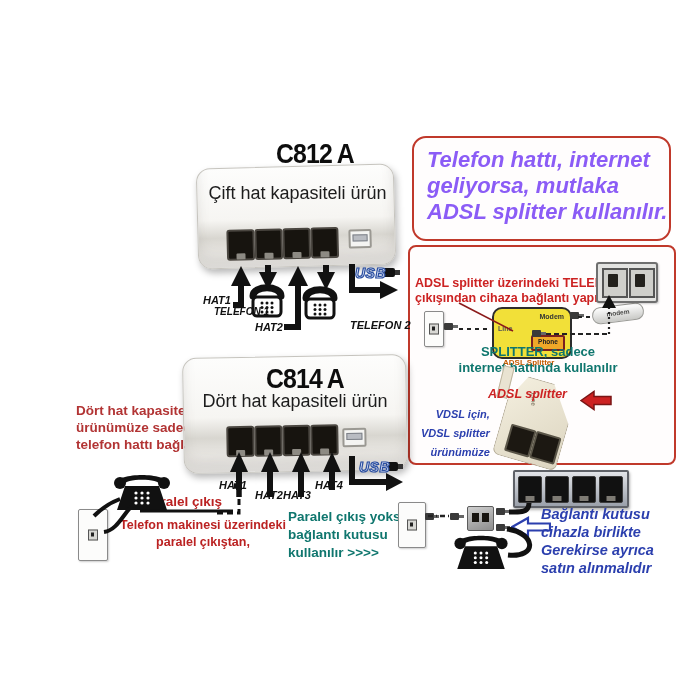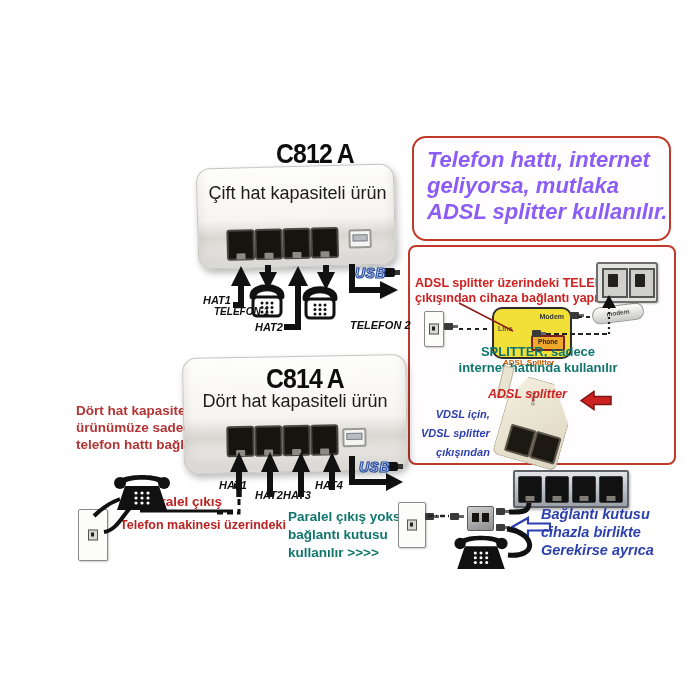--- a/index.html
+++ b/index.html
@@ -166,21 +166,21 @@
     <div class="sp-port" style="left:36px;"></div>
   </div>
 </div>
 <div class="abs" style="left:488px;top:387px;font-weight:700;font-style:italic;font-size:12.5px;color:#cc2222;z-index:7;">ADSL splitter</div>
 <svg class="abs" style="left:580px;top:390px;z-index:7;" width="32" height="21" viewBox="0 0 32 21">
   <polygon points="1,10.5 14,1.5 14,6.5 31,6.5 31,14.5 14,14.5 14,19.5" fill="#cc2222" stroke="#7a1515" stroke-width="1.5"></polygon>
 </svg>
 <div class="abs blue-note" style="left:421px;top:405px;font-size:11px;line-height:19px;text-align:right;">
   <div>VDSL için,</div>
   <div>VDSL splitter</div>
-  <div>çıkışından</div>
+  <div>ürünümüze</div>
 </div>
 
 <div class="abs red-note" style="left:76px;top:402px;font-size:13.5px;">
   <div>Dört hat kapasiteli</div>
   <div>ürünümüze sadece</div>
   <div>telefon hattı bağlanır &gt;</div>
 </div>
 
 <div class="abs model-title" style="left:225px;top:364px;width:160px;z-index:6;">C814 A</div>
 <div class="device" style="left:183px;top:356px;width:222px;height:114px;transform:rotate(-1deg);">
@@ -197,20 +197,21 @@
 <div class="abs hat-label" style="left:283px;top:489px;">HAT3</div>
 <div class="abs hat-label" style="left:315px;top:479px;">HAT4</div>
 <div class="abs usb-logo" style="left:359px;top:459px;">USB</div>
 
 <div class="wallplate" style="left:78px;top:509px;width:28px;height:50px;">
     <div class="jack"></div>
   </div>
 <div class="abs" style="left:144px;top:494px;font-weight:700;font-size:13.5px;color:#bb2222;">Paralel çıkış</div>
 <div class="abs red-note bright-red" style="left:98px;top:517px;width:210px;text-align:center;font-size:12.5px;color:#bb2222;">
   <div>Telefon makinesi üzerindeki</div>
+  <div>paralel çıkıştan,</div>
 </div>
 
 <div class="abs black-note" style="left:288px;top:508px;">
   <div>Paralel çıkış yoksa,</div>
   <div>bağlantı kutusu</div>
   <div>kullanılır  &gt;&gt;&gt;&gt;</div>
 </div>
 
 <div class="connbox" style="left:513px;top:470px;width:112px;height:34px;">
   <div class="p" style="left:3px;"></div>
@@ -238,20 +239,21 @@
     <i></i>
     <em></em>
   </div>
 <svg class="abs" style="left:511px;top:516px;" width="40" height="22" viewBox="0 0 40 22">
   <polygon points="1,11 17,2 17,7.5 39,7.5 39,14.5 17,14.5 17,20" fill="#ffffff" stroke="#2b3fae" stroke-width="2.2"></polygon>
 </svg>
 <div class="abs blue-note" style="left:541px;top:505px;font-size:14.5px;line-height:18px;">
   <div>Bağlantı kutusu</div>
   <div>cihazla birlikte</div>
   <div>Gerekirse ayrıca</div>
+  <div>satın alınmalıdır</div>
 </div>
 
 <svg class="abs" style="left:245px;top:283px;" width="44" height="38" viewBox="0 0 44 38">
   <path d="M8,13 C8,2 36,2 36,13" stroke="#111" stroke-width="7" fill="none" stroke-linecap="round"></path>
   <rect x="8" y="14" width="28" height="19" rx="4" fill="#fff" stroke="#111" stroke-width="3"></rect>
   <g fill="#111">
     <circle cx="17" cy="20" r="1.5"></circle>
       <circle cx="22" cy="20" r="1.5"></circle>
       <circle cx="27" cy="20" r="1.5"></circle>
     <circle cx="17" cy="24.5" r="1.5"></circle>

